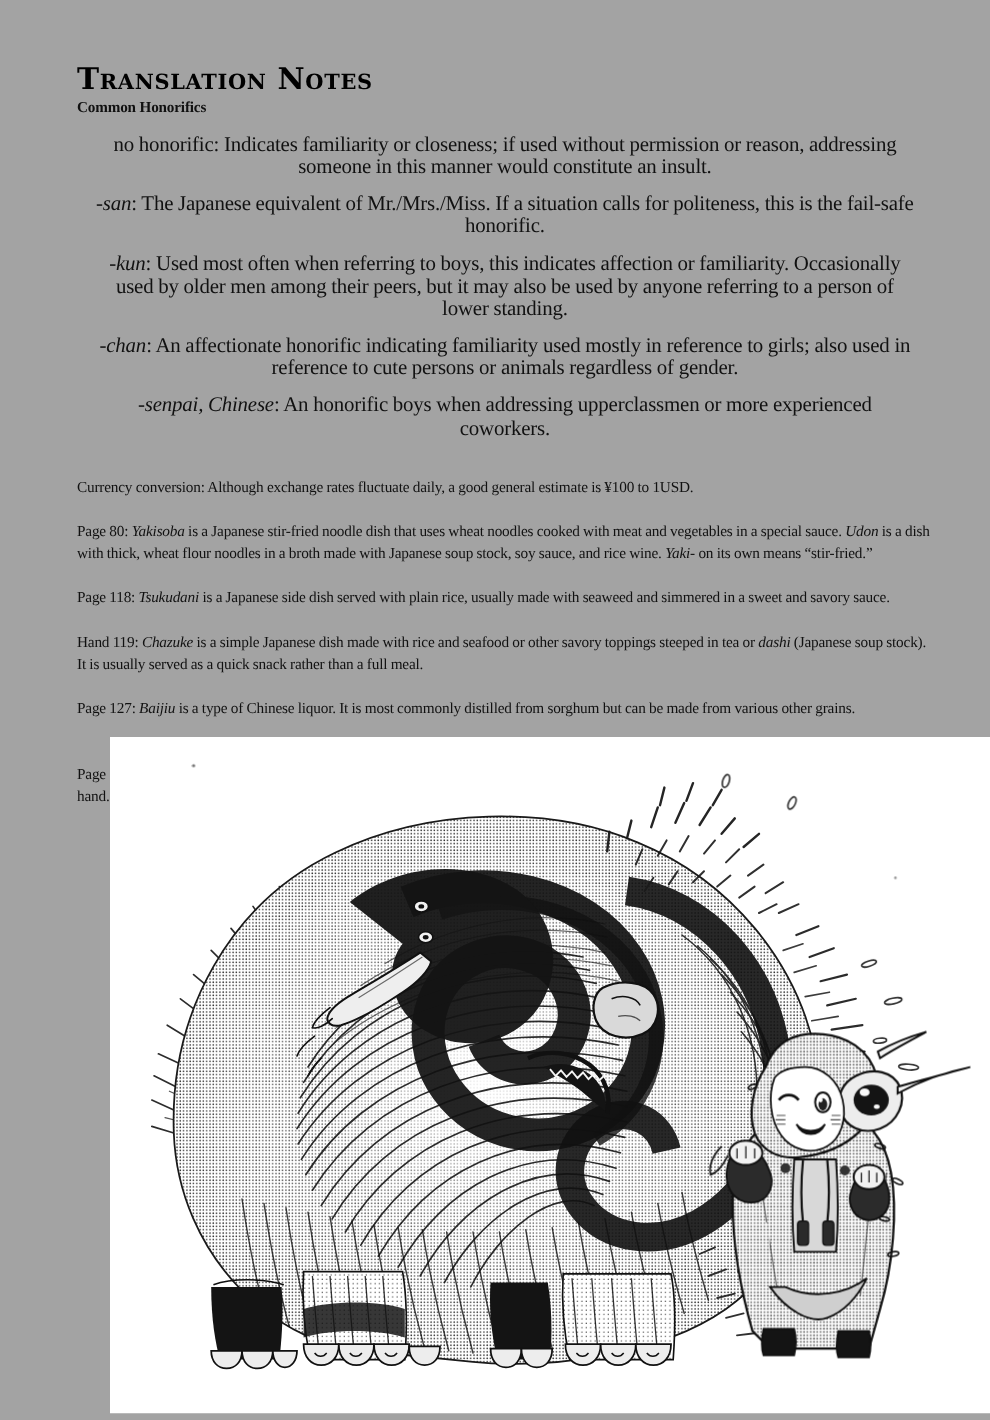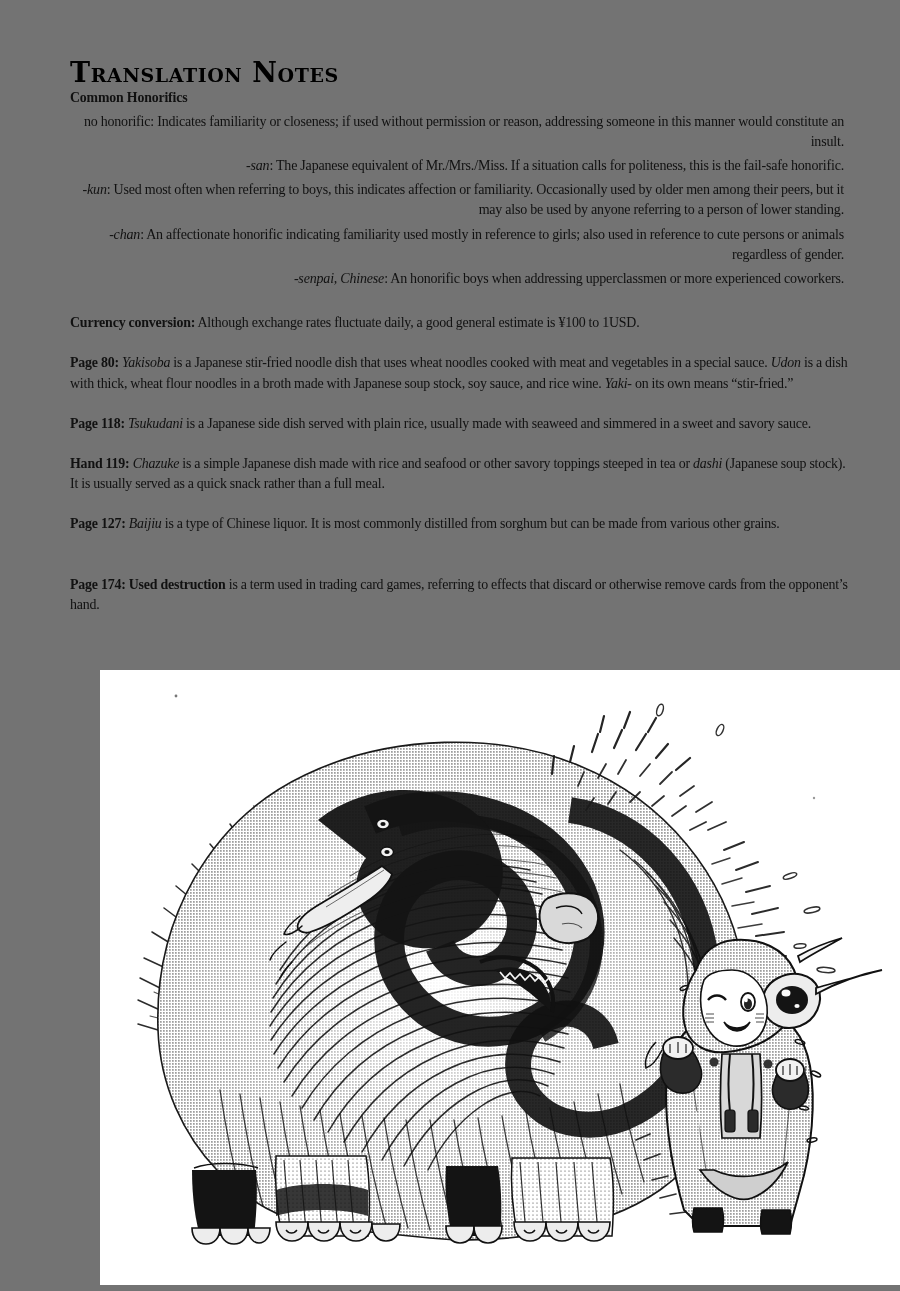--- a/index.html
+++ b/index.html
@@ -12,21 +12,21 @@
     height: 1291px;
     position: relative;
     overflow: hidden;
     font-family: "Liberation Serif", "DejaVu Serif", serif;
     color: #111111;
   }
 
   .page {
     position: absolute;
     inset: 0;
-    background: #737373;
+    background: #a3a3a3;
   }
 
   
   .page-title {
     position: absolute;
     left: 70px;
     top: 38px;
     font-family: "DejaVu Serif", "Liberation Serif", serif;
     font-size: 27px;
     line-height: 34px;
@@ -47,41 +47,41 @@
 
   .section-heading {
     font-size: 13.8px;
     line-height: 19.6px;
     font-weight: 700;
     letter-spacing: -0.15px;
     margin: 0 0 0 0;
   }
 
   .note-line {
-    font-size: 14px;
+    font-size: 19px;
     line-height: 20.2px;
     letter-spacing: -0.18px;
-    margin: 4px;
-    text-align: right;
+    margin: 14px;
+    text-align: center;
     word-spacing: -0.2px;
   }
 
   .note-para {
     font-size: 13.9px;
     line-height: 20.2px;
     letter-spacing: -0.18px;
     margin: 0;
     text-align: left;
     word-spacing: -0.2px;
   }
 
   .gap-block { height: 20px; }
 
   .term-bi { font-weight: 400; font-style: italic; }
-  .term-b  { font-weight: 700; font-style: normal; }
+  .term-b  { font-weight: 400; font-style: normal; }
   .term-i  { font-weight: 400; font-style: italic; }
 
   
   .illustration {
     position: absolute;
     left: 100px;
     top: 670px;
     width: 800px;
     height: 615px;
   }

